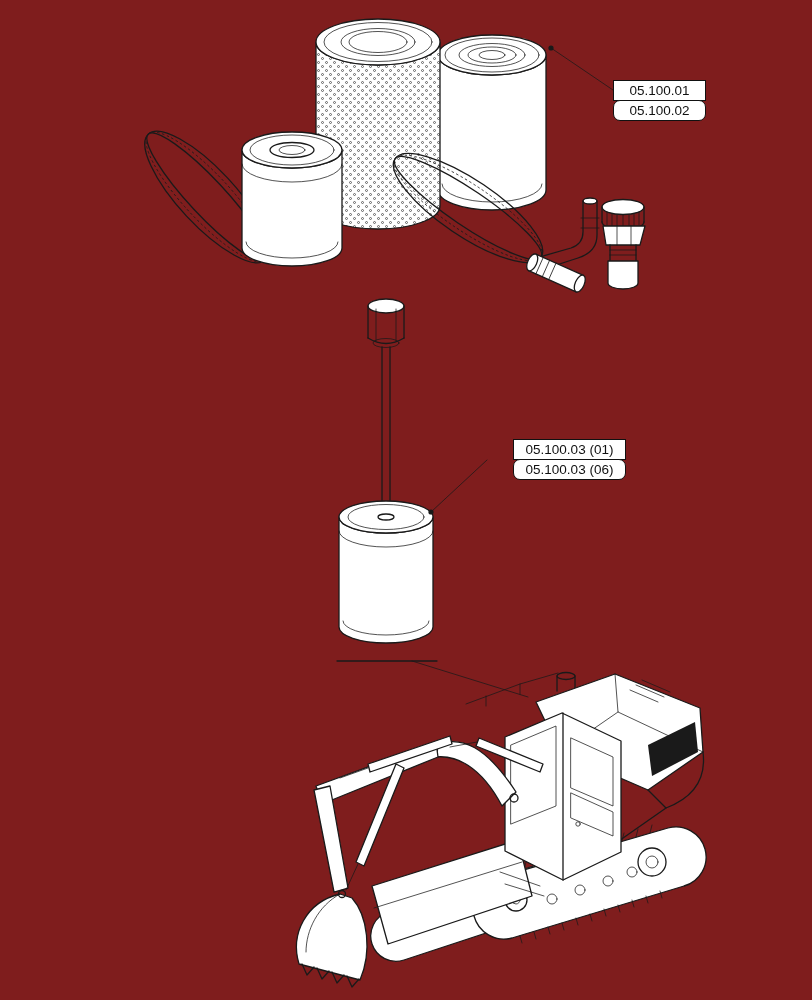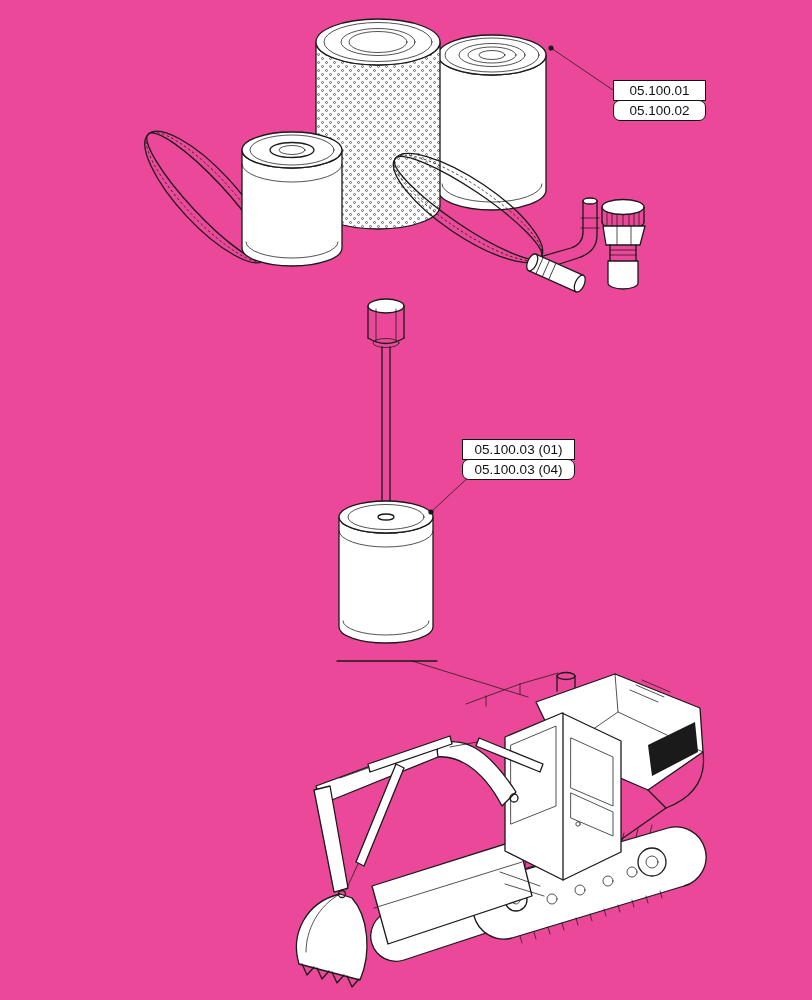--- a/index.html
+++ b/index.html
@@ -1,35 +1,35 @@
 <!DOCTYPE html>
 <html><head>
 <meta charset="utf-8">
 <style>
   * { margin:0; padding:0; box-sizing:border-box; }
   html,body { width:812px; height:1000px; background:#ffffff; font-family:"Liberation Sans",sans-serif; }
-  .page { position:relative; width:812px; height:1000px; background:#ec4899; overflow:hidden; }
+  .page { position:relative; width:812px; height:1000px; background:#7f1d1d; overflow:hidden; }
   .art { position:absolute; left:0; top:0; }
   
   .ln { fill:none; stroke:#1a1a1a; stroke-width:1.3; stroke-linecap:round; stroke-linejoin:round; }
   .tn { fill:none; stroke:#1a1a1a; stroke-width:0.75; stroke-linecap:round; stroke-linejoin:round; }
   .wf { fill:#ffffff; stroke:#1a1a1a; stroke-width:1.3; stroke-linejoin:round; }
   .dk { fill:#1a1a1a; stroke:none; }
   .dash { fill:none; stroke:#1a1a1a; stroke-width:0.8; stroke-dasharray:2.5 2.5; }
   
   .callout { position:absolute; display:flex; flex-direction:column; }
   .ref-box {
     border:1.4px solid #111111; background:#ffffff; color:#111111;
     font-size:13.5px; line-height:19px; text-align:center; padding:0 5px;
     white-space:nowrap; cursor:pointer;
   }
   .ref-box + .ref-box { margin-top:-1.4px;border-radius:7px; }
   .g-top { left:613px; top:80px; }
   .g-top .ref-box { min-width:93px; }
-  .g-mid { left:462px; top:439px; }
+  .g-mid { left:513px; top:439px; }
   .g-mid .ref-box { min-width:113px; }
 </style>
 </head>
 <body>
 
 <div class="page">
 
   <svg class="art" width="812" height="1000" viewBox="0 0 812 1000">
     <defs>
       <pattern id="perf" width="8" height="8" patternUnits="userSpaceOnUse">
@@ -197,16 +197,16 @@
     </g>
   </svg>
 
   <div class="callout g-top">
     <div class="ref-box">05.100.01</div>
     <div class="ref-box">05.100.02</div>
   </div>
 
   <div class="callout g-mid">
     <div class="ref-box">05.100.03 (01)</div>
-    <div class="ref-box">05.100.03 (04)</div>
+    <div class="ref-box">05.100.03 (06)</div>
   </div>
 
 </div>
 
 </body></html>

